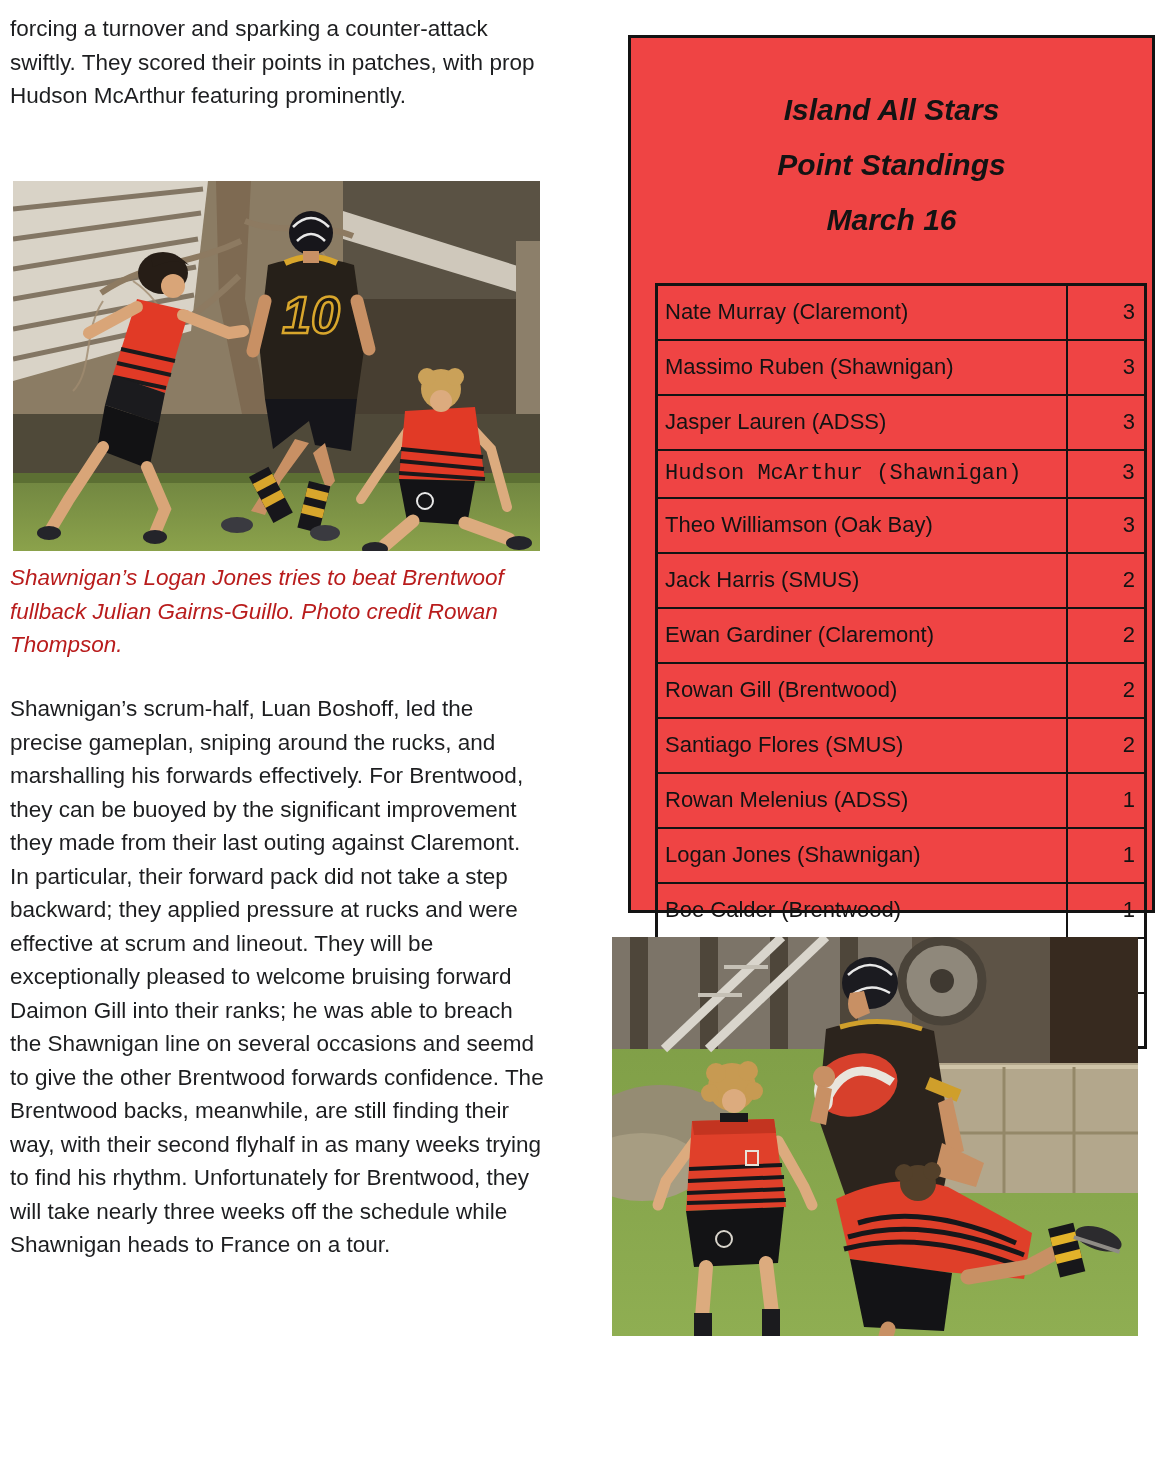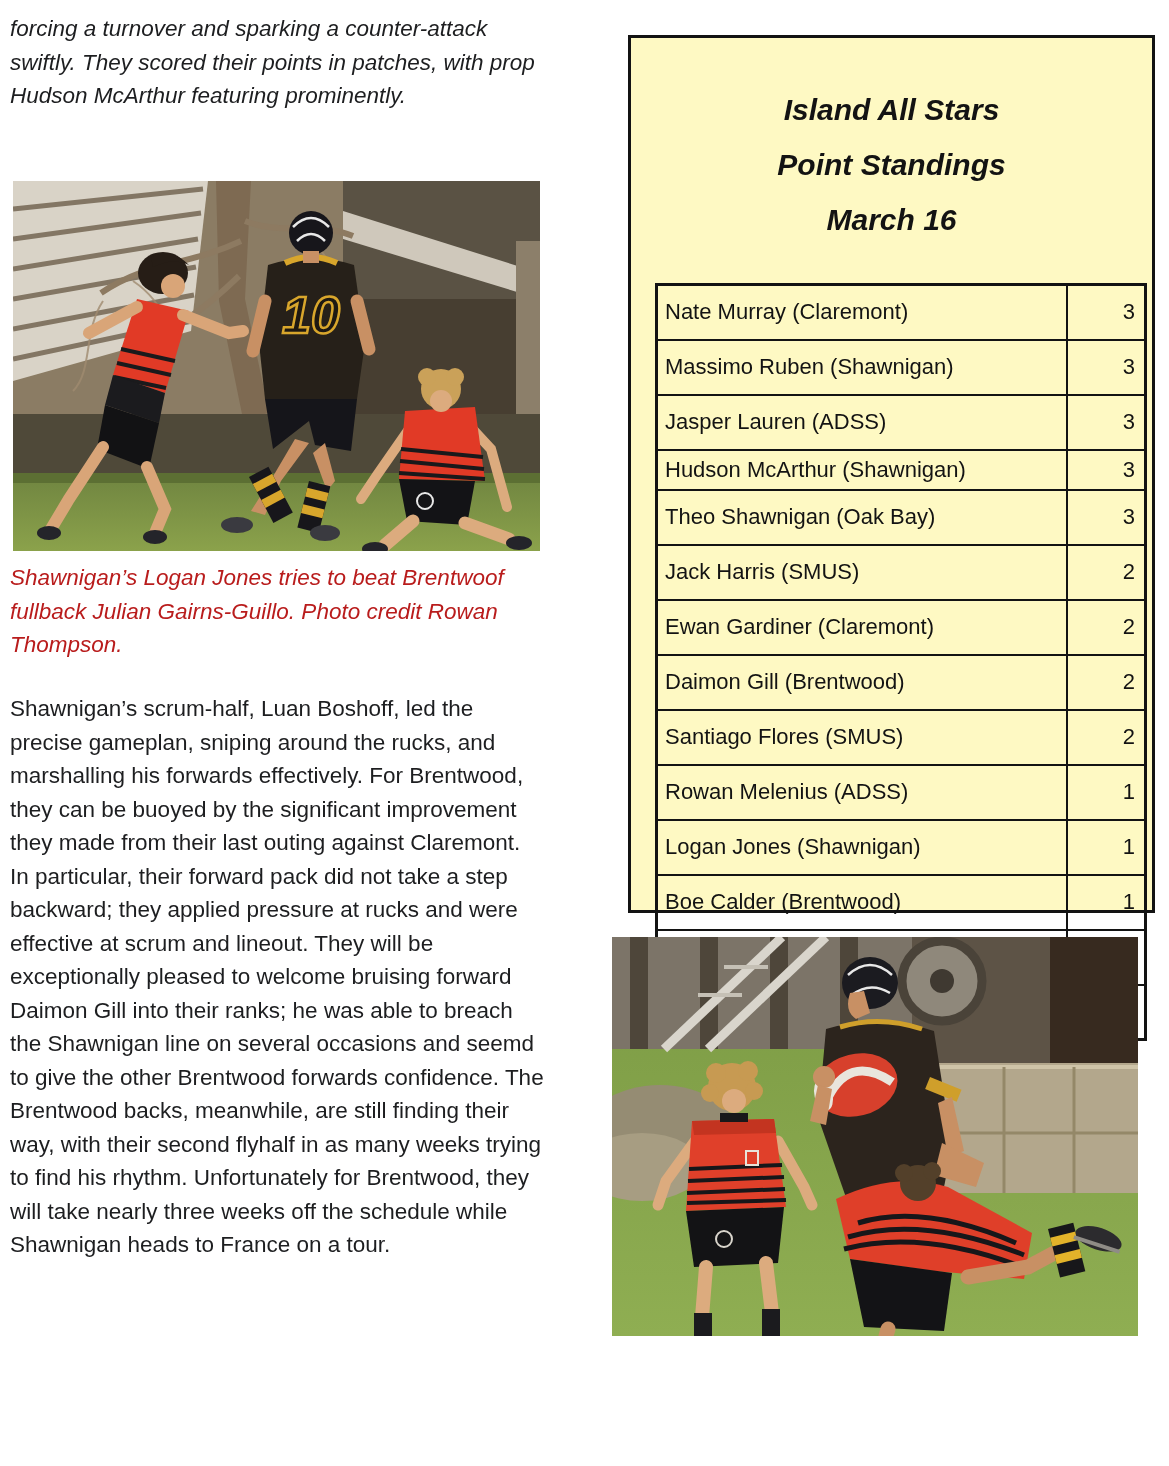--- a/index.html
+++ b/index.html
@@ -2,35 +2,35 @@
 <html><head>
 <meta charset="utf-8">
 <style>
   html,body{margin:0;padding:0;background:#ffffff;}
   .page{position:relative;width:1169px;height:1466px;background:#ffffff;
         font-family:"Liberation Sans",sans-serif;color:#1d1e20;overflow:hidden;}
   .body-text{position:absolute;margin:0;font-size:22.5px;line-height:33.5px;color:#1d1e20;}
   .caption{position:absolute;margin:0;font-size:22.5px;line-height:33.5px;font-style:italic;color:#b91c1c;}
   .photo{position:absolute;overflow:hidden;background:#84cc16;}
   .photo svg{display:block;}
-  #para1{left:10px;top:12px;width:534px;font-style:italic;}
+  #para1{left:10px;top:12px;width:534px;}
   #photo1{left:13px;top:181px;width:527px;height:370px;}
   #caption1{left:10px;top:561px;width:534px;}
   #para2{left:10px;top:692px;width:534px;}
   #panel{position:absolute;left:628px;top:35px;width:527px;height:878px;
          box-sizing:border-box;border:3px solid #131313;background:#f6d164;}
   #panel-title{margin-top:44px;text-align:center;font-style:italic;font-weight:bold;
                font-size:30px;line-height:55px;color:#131313;}
   #standings-table{position:absolute;left:24px;top:245px;width:473px;
                    border-collapse:collapse;table-layout:fixed;
                    font-size:22px;color:#131313;}
   #standings-table{border:3px solid #131313;}
   #standings-table td{border:2px solid #131313;vertical-align:middle;overflow:hidden;white-space:nowrap;}
   #standings-table tr{height:55px;}
-  #standings-table tr.tall{height:40px;}
+  #standings-table tr.tall{height:48px;font-family:Liberation Mono, monospace;}
   #standings-table td.name{padding-left:7px;width:400px;}
   #standings-table td.pts{width:66px;text-align:right;padding-right:9px;}
   #photo2{left:612px;top:937px;width:526px;height:399px;}
   #caption2{left:612px;top:1354px;width:552px;}
 </style>
 </head>
 <body>
 
 <div class="page">
 
@@ -159,21 +159,21 @@
           <circle cx="442" cy="196" r="9" fill="#caa159"></circle>
         <circle cx="428" cy="220" r="11" fill="#dcab7e"></circle>
       </g>
     </svg>
   </div>
 
   <p id="caption1" class="caption">Shawnigan’s Logan Jones tries to beat Brentwoof fullback Julian Gairns-Guillo. Photo credit Rowan Thompson.</p>
 
   <p id="para2" class="body-text">Shawnigan’s scrum-half, Luan Boshoff, led the precise gameplan, sniping around the rucks, and marshalling his forwards effectively. For Brentwood, they can be buoyed by the significant improvement they made from their last outing against Claremont. In particular, their forward pack did not take a step backward; they applied pressure at rucks and were effective at scrum and lineout. They will be exceptionally pleased to welcome bruising forward Daimon Gill into their ranks; he was able to breach the Shawnigan line on several occasions and seemd to give the other Brentwood forwards confidence. The Brentwood backs, meanwhile, are still finding their way, with their second flyhalf in as many weeks trying to find his rhythm. Unfortunately for Brentwood, they will take nearly three weeks off the schedule while Shawnigan heads to France on a tour.</p>
 
-  <div id="panel" style="background: #fef9c3; border-color: rgb(19, 19, 19);">
+  <div id="panel" style="background: #ef4444; border-color: rgb(19, 19, 19);">
     <div id="panel-title">
       <div>Island All Stars</div>
       <div>Point Standings</div>
       <div>March 16</div>
     </div>
     <table id="standings-table">
       <tbody>
         <tr>
             <td class="name">Nate Murray (Claremont)</td>
             <td class="pts">3</td>
@@ -184,33 +184,33 @@
           </tr>
         <tr>
             <td class="name">Jasper Lauren (ADSS)</td>
             <td class="pts">3</td>
           </tr>
         <tr class="tall">
             <td class="name">Hudson McArthur (Shawnigan)</td>
             <td class="pts">3</td>
           </tr>
         <tr>
-            <td class="name">Theo Shawnigan (Oak Bay)</td>
+            <td class="name">Theo Williamson (Oak Bay)</td>
             <td class="pts">3</td>
           </tr>
         <tr>
             <td class="name">Jack Harris (SMUS)</td>
             <td class="pts">2</td>
           </tr>
         <tr>
             <td class="name">Ewan Gardiner (Claremont)</td>
             <td class="pts">2</td>
           </tr>
         <tr>
-            <td class="name">Daimon Gill (Brentwood)</td>
+            <td class="name">Rowan Gill (Brentwood)</td>
             <td class="pts">2</td>
           </tr>
         <tr>
             <td class="name">Santiago Flores (SMUS)</td>
             <td class="pts">2</td>
           </tr>
         <tr>
             <td class="name">Rowan Melenius (ADSS)</td>
             <td class="pts">1</td>
           </tr>

